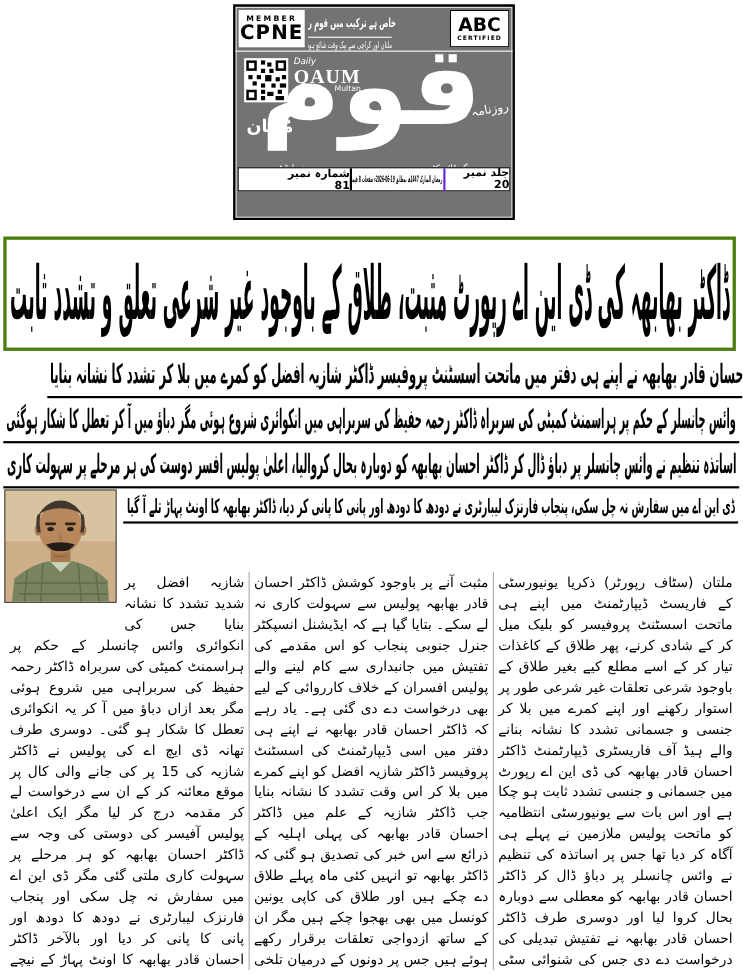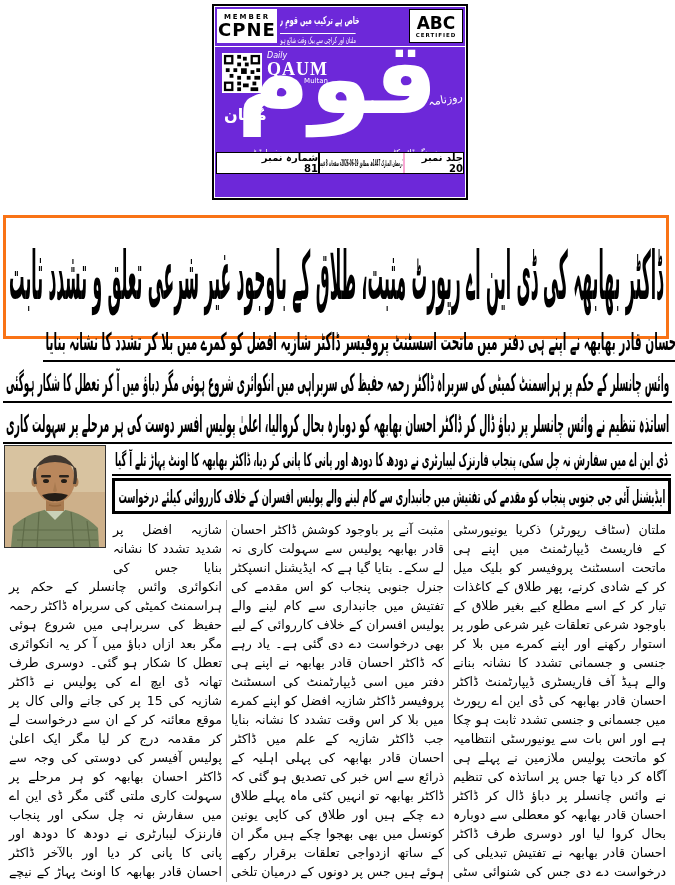--- a/index.html
+++ b/index.html
@@ -5,21 +5,21 @@
   html,body { margin:0; padding:0; background:#ffffff; }
   #page {
     position:relative; width:675px; height:885px; background:#fff;
     font-family:"DejaVu Sans", sans-serif; color:#000; overflow:hidden;
   }
   .urdu { direction:rtl; }
 
   
   .masthead {
     position:absolute; left:212px; top:4px; width:256px; height:196px;
-    background:#6d28d9; color:#fff; border:2px solid #000;
+    background:#737373; color:#fff; border:2px solid #000;
     box-shadow: inset 0 0 0 1px #fff; box-sizing:border-box;
   }
   .mast-top { display:flex; align-items:stretch; height:40px; border-bottom:1px solid #fff; }
   .badge {
     background:#fff; color:#000; margin:3px; text-align:center;
     display:flex; flex-direction:column; justify-content:center; box-sizing:border-box;
   }
   .member-badge { width:60px; }
   .member-badge .b1 { font-size:7px; font-weight:bold; letter-spacing:2px; }
   .member-badge .b2 { font-size:18px; font-weight:900; letter-spacing:1px; line-height:1; }
@@ -46,29 +46,29 @@
   .editor-block .t { font-size:8px; }
   .editor-block .n { font-size:12.5px; font-weight:bold; }
   .chief { left:6px; }
   .md { right:4px; }
 
   .mast-bottom {
     position:absolute; left:2px; right:2px; bottom:2px; height:22px; background:#fff; color:#000;
     display:flex; direction:rtl; align-items:stretch; font-weight:bold; border:1px solid #000; box-sizing:border-box;
   }
   .mast-bottom .cell { display:flex; align-items:center; justify-content:center; }
-  .cell-vol { width:58px; border-left:2px solid #f9a8d4; font-size:10px; }
+  .cell-vol { width:58px; border-left:2px solid #6d28d9; font-size:10px; }
   .cell-date { flex:1; font-size:8px; overflow:hidden; }
   .cell-date span { white-space:nowrap; display:inline-block; }
   .cell-issue { width:66px; border-right:2px solid #000; font-size:10px;padding-left:35px; }
 
   
   .headline-box {
-    position:absolute; left:3px; top:215px; width:666px; height:124px;
-    border:3px solid #f97316; box-sizing:border-box;
+    position:absolute; left:3px; top:215px; width:666px; height:104px;
+    border:3px solid #4d7c0f; box-sizing:border-box;
     display:flex; align-items:center; justify-content:center; overflow:hidden;
   }
   .fitline { display:inline-block; white-space:nowrap; transform-origin:center center; }
   .headline-text { font-size:24px; font-weight:900; }
 
   
   .subhead-row {
     position:absolute; left:3px; width:669px; height:41px; box-sizing:border-box;
     border-bottom:2px solid #000; display:flex; align-items:center; justify-content:center; overflow:hidden;
   }
@@ -191,23 +191,20 @@
   </div>
   <div class="subhead-row urdu" style="top:362px;">
     <span class="subhead-text fitline" style="transform: scale(0.657086, 1.8);">وائس چانسلر کے حکم پر ہراسمنٹ کمیٹی کی سربراہ ڈاکٹر رحمہ حفیظ کی سربراہی میں انکوائری شروع ہوئی مگر دباؤ میں آ کر تعطل کا شکار ہوگئی</span>
   </div>
   <div class="subhead-row urdu" style="top:403px;">
     <span class="subhead-text fitline" style="transform: scale(0.689906, 1.8);">اساتذہ تنظیم نے وائس چانسلر پر دباؤ ڈال کر ڈاکٹر احسان بھابھہ کو دوبارہ بحال کروالیا، اعلیٰ پولیس افسر دوست کی ہر مرحلے پر سہولت کاری</span>
   </div>
   <div class="sub4 urdu">
     <span class="subhead-text fitline" style="transform: scale(0.695597, 1.5);">ڈی این اے میں سفارش نہ چل سکی، پنجاب فارنزک لیبارٹری نے دودھ کا دودھ اور پانی کا پانی کر دیا، ڈاکٹر بھابھہ کا اونٹ پہاڑ تلے آ گیا</span>
   </div>
-  <div class="sub5 urdu">
-    <span class="subhead-text fitline" style="transform: scale(0.66545, 1.45);">ایڈیشنل آئی جی جنوبی پنجاب کو مقدمے کی تفتیش میں جانبداری سے کام لینے والے پولیس افسران کے خلاف کارروائی کیلئے درخواست</span>
-  </div>
 
   <div class="photo">
     <svg viewBox="0 0 100 101" xmlns="http://www.w3.org/2000/svg">
       <rect width="100" height="101" fill="#cdb08a"></rect>
       <rect width="100" height="46" fill="#d8c3a0"></rect>
 
       <path d="M6,101 L8,80 Q28,63 50,63 Q74,63 93,82 L94,101 Z" fill="#77845f"></path>
       <g stroke="#55613f" stroke-width="1.2" opacity="0.7">
         <path d="M20,72 L17,101 M34,66 L32,101 M66,66 L69,101 M82,75 L85,101"></path>
         <path d="M9,84 L92,84 M12,94 L93,94"></path>

